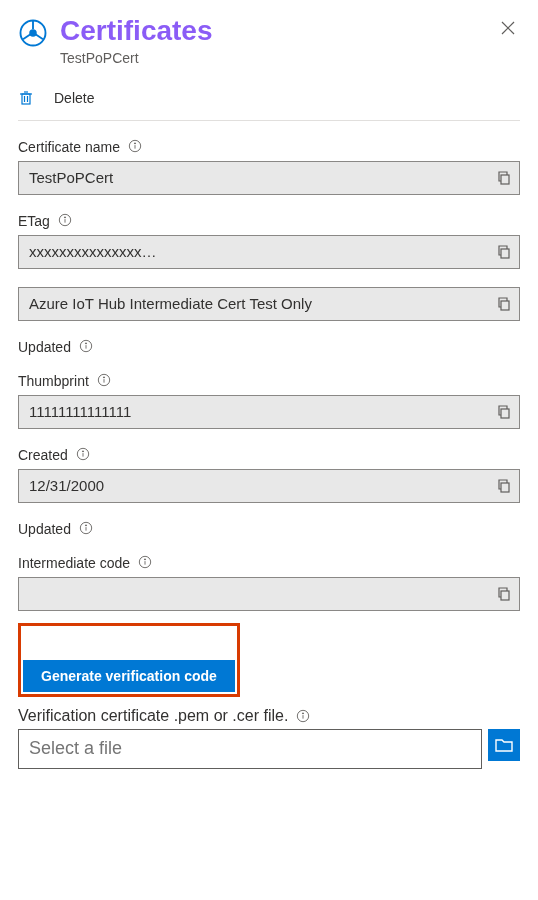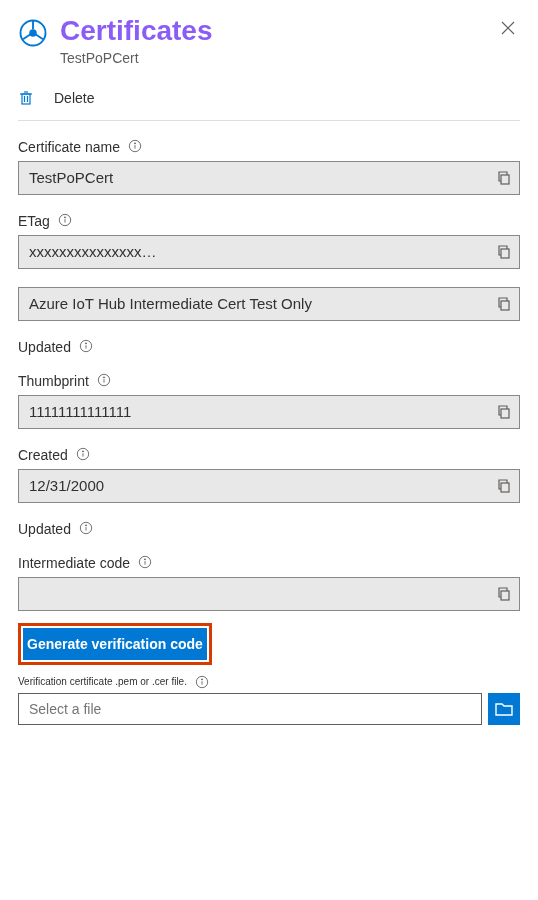--- a/index.html
+++ b/index.html
@@ -97,52 +97,53 @@
       top: 50%;
       transform: translateY(-50%);
       width: 16px;
       height: 16px;
       cursor: pointer;
     }
     .primary-btn {
       background: #0078d4;
       color: #fff;
       border: none;
-      padding: 8px 4px;
+      padding: 8px 18px;
       font-size: 14px;
       cursor: pointer;
       font-weight: 600;
+      margin-top: 32px;
     }
     .highlight-box {
       border: 3px solid #d83b01;
       display: inline-block;
       padding: 2px;
       margin-top: 4px;
       margin-bottom: 10px;
     }
     .file-field-label {
-      font-size: 10px;
+      font-size: 16px;
       color: #323130;
       display: flex;
       align-items: center;
       gap: 8px;
       margin-bottom: 4px;
     }
     .file-row {
       display: flex;
       gap: 6px;
       align-items: stretch;
     }
     .file-input {
       flex: 1;
       border: 1px solid #605e5c;
       padding: 6px 10px;
-      font-size: 14px;
+      font-size: 18px;
       color: #ec4899;
-      height: 32px;
+      height: 40px;
       background: #fff;
     }
     .file-btn {
       width: 32px;
       height: 32px;
       background: #0078d4;
       display: flex;
       align-items: center;
       justify-content: center;
       cursor: pointer;

